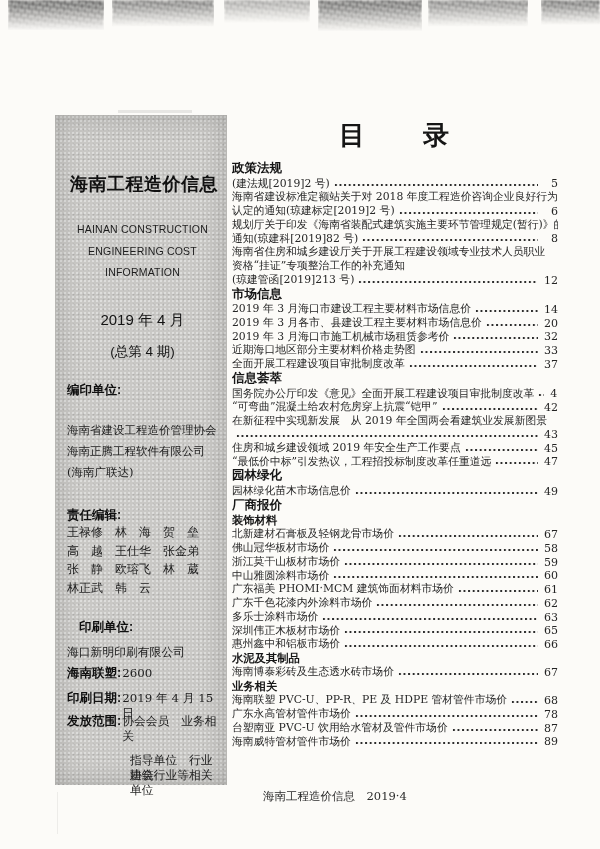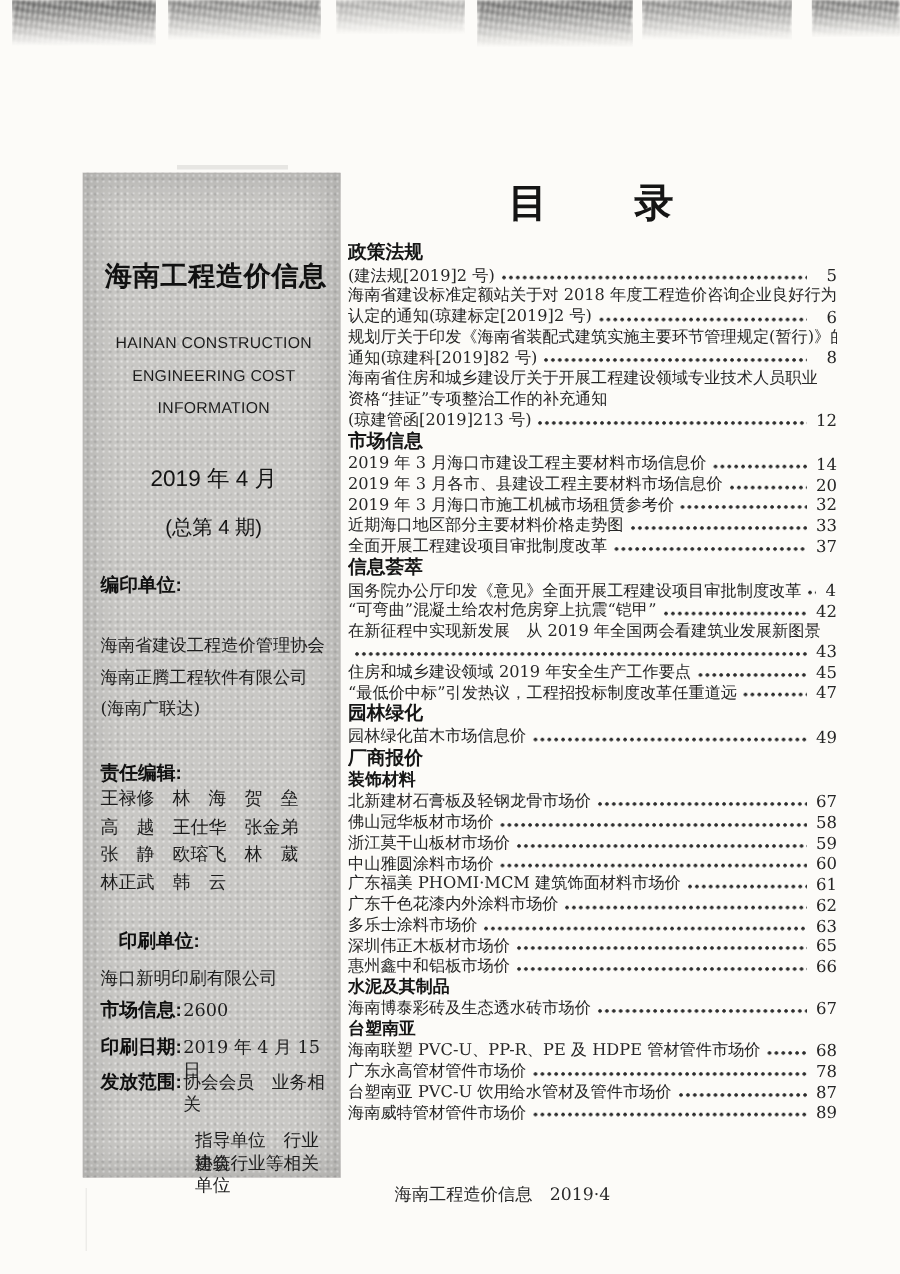--- a/index.html
+++ b/index.html
@@ -107,21 +107,21 @@
     <div>王禄修　林　海　贺　垒</div>
     <div>高　越　王仕华　张金弟</div>
     <div>张　静　欧瑢飞　林　葳</div>
     <div>林正武　韩　云</div>
   </div>
 
   <div class="sb sb-label lbl-pr">印刷单位:</div>
   <div class="sb sb-prname">海口新明印刷有限公司</div>
 
   <div class="sb kv kv1">
-    <span class="sb-label">市场信息:</span>
+    <span class="sb-label">海南联塑:</span>
     <span class="val">2600</span>
   </div>
   <div class="sb kv kv2">
     <span class="sb-label">印刷日期:</span>
     <span class="val">2019 年 4 月 15 日</span>
   </div>
   <div class="sb kv kv3">
     <span class="sb-label">发放范围:</span>
     <span class="val">协会会员　业务相关</span>
   </div>
@@ -287,21 +287,21 @@
       </div>
       <div class="line sub">
         <span class="txt">水泥及其制品</span>
       </div>
       <div class="line entry">
         <span class="txt">海南博泰彩砖及生态透水砖市场价</span>
         <span class="dots"></span>
         <span class="pg">67</span>
       </div>
       <div class="line sub">
-        <span class="txt">台塑南亚</span>
+        <span class="txt">业务相关</span>
       </div>
       <div class="line entry">
         <span class="txt">海南联塑 PVC-U、PP-R、PE 及 HDPE 管材管件市场价</span>
         <span class="dots"></span>
         <span class="pg">68</span>
       </div>
       <div class="line entry">
         <span class="txt">广东永高管材管件市场价</span>
         <span class="dots"></span>
         <span class="pg">78</span>

